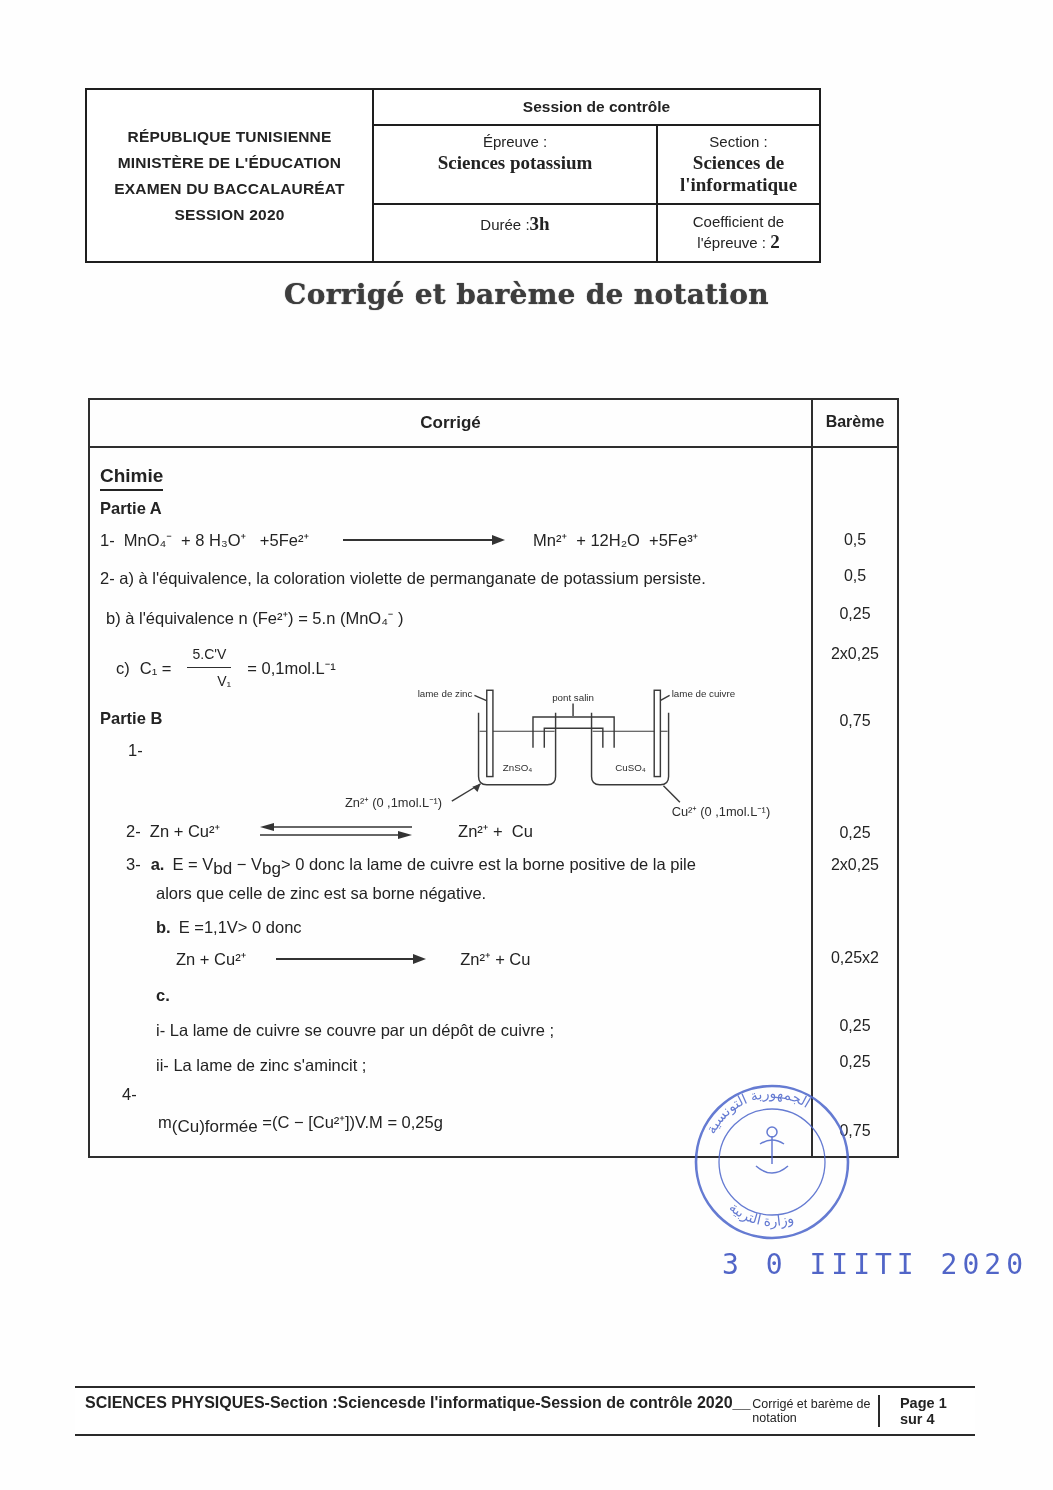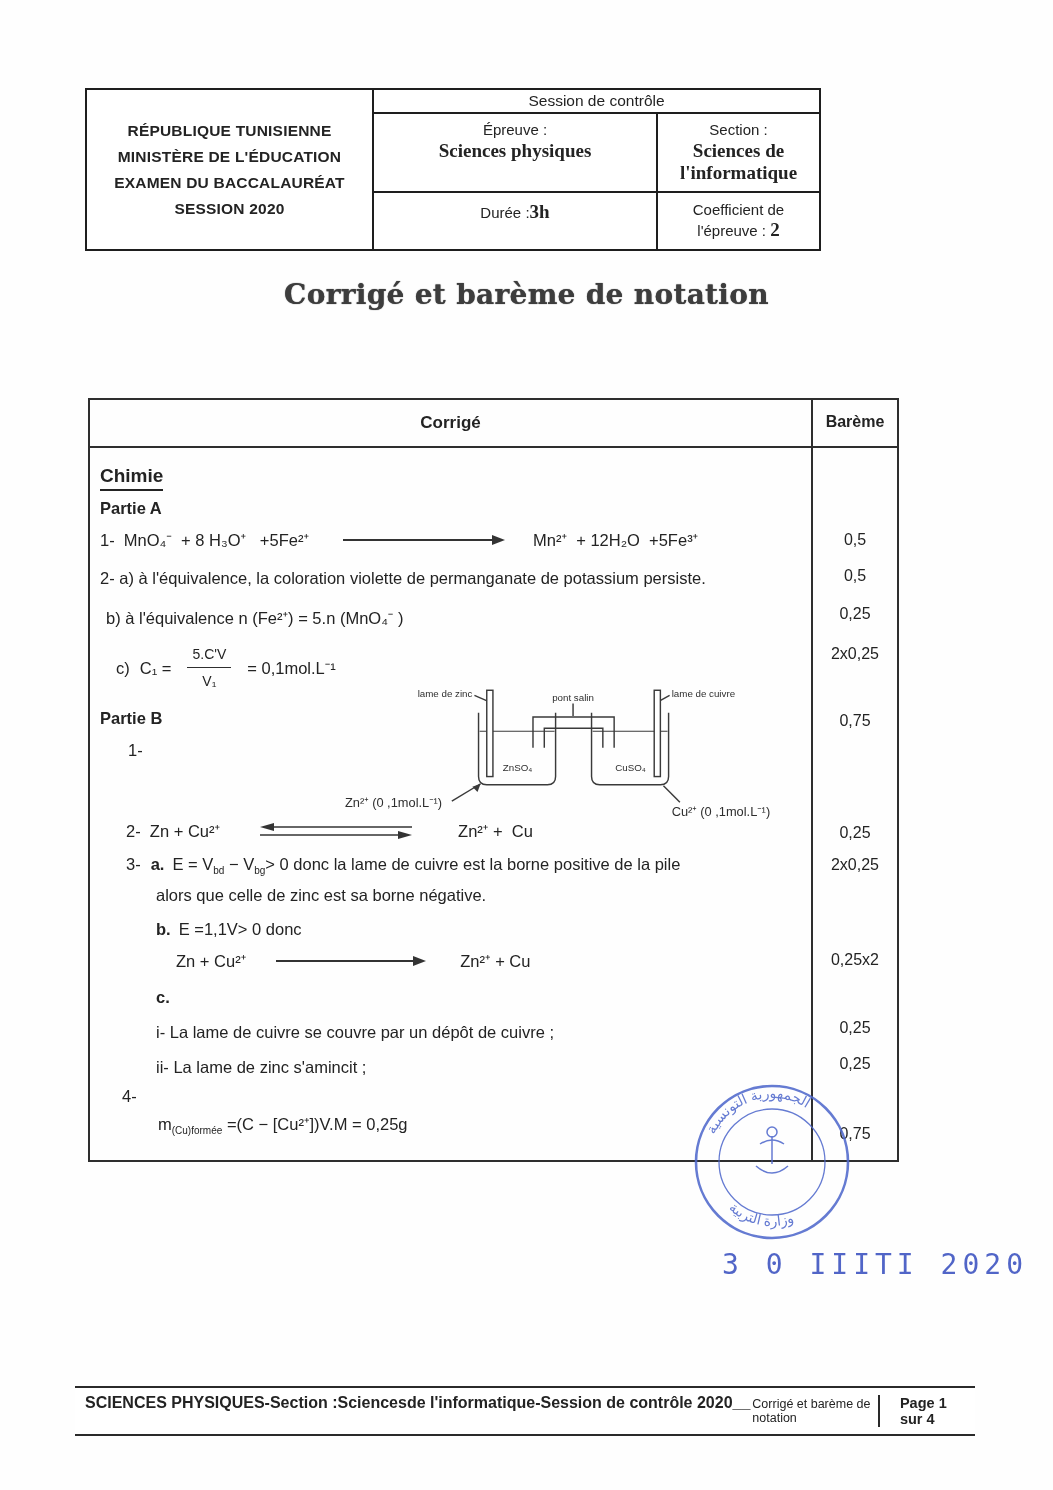--- a/index.html
+++ b/index.html
@@ -11,21 +11,21 @@
     position:relative;
     overflow:hidden;
   }
   .page { position:absolute; inset:0; background:#fefefe; }
 
   
   .hdr { position:absolute; left:85px; top:88px; width:736px; border:2px solid #1e1e1e; display:flex; background:#fff; }
   .hdr-left { width:287px; border-right:2px solid #1e1e1e; display:flex; flex-direction:column; justify-content:center; align-items:center; gap:8px; padding:10px 4px; }
   .hdr-left div { font-weight:bold; font-size:15.5px; letter-spacing:0.2px; }
   .hdr-right { flex:1; display:flex; flex-direction:column; }
-  .hdr-row1 { border-bottom:2px solid #1e1e1e; text-align:center; font-weight:normal; font-size:15.5px; padding:2px 0; }
+  .hdr-row1 { border-bottom:2px solid #1e1e1e; text-align:center; font-weight:bold; font-size:15.5px; padding:8px 0; }
   .hdr-row2 { display:flex; border-bottom:2px solid #1e1e1e; }
   .hdr-row3 { display:flex; }
   .hcell { text-align:center; padding:7px 4px; }
   .w1 { width:284px; border-right:2px solid #1e1e1e; }
   .w2 { flex:1; }
   .hlab { font-size:15px; }
   .hval { font-family:"Liberation Serif", serif; font-weight:bold; font-size:19px; margin-top:2px; }
   .row3c { padding:8px 4px; }
   .row3c .hlab, .row3c .hval { display:inline; }
 
@@ -42,21 +42,21 @@
   .thead .tc { flex:1; border-right:2px solid #2e2e2e; text-align:center; padding:13px 0; font-weight:bold; font-size:17px; }
   .thead .tm { width:84px; text-align:center; padding:13px 0; font-weight:bold; font-size:16px; }
   .row { display:flex; }
   .row .c { flex:1; border-right:2px solid #2e2e2e; font-size:16.5px; line-height:24px; }
   .row .m { width:84px; text-align:center; font-size:16px; padding-top:8px; }
 
   .chimie { display:inline-block; font-weight:bold; font-size:19px; border-bottom:2px solid #232323; padding-bottom:1px; }
   .partie { font-weight:bold; font-size:16.5px; }
   .blbl { font-weight:bold; margin-right:8px; }
   .numlbl { margin-right:10px; }
-  sub { font-size:10px; }
+  sub { font-size:17px; }
 
   .r-chimie .c { padding:16px 10px 2px 10px; }
   .r-pa .c     { padding:3px 10px 3px 10px; }
   .r-eq1 .c    { padding:5px 10px 7px 10px; }
   .r-2a .c     { padding:7px 10px 7px 10px; }
   .r-2b .c     { padding:9px 10px 7px 16px; }
   .r-2c .c     { padding:5px 10px 5px 26px; }
   .r-pb .c     { padding:8px 10px 0 10px; min-height:118px; position:relative; }
   .r-pb .m     { padding-top:14px; }
   .r-eq2 .c    { padding:3px 10px 5px 36px; }
@@ -69,21 +69,21 @@
   .r-4 .c      { padding:3px 10px 1px 32px; }
   .r-nm .c     { padding:3px 10px 16px 68px; }
   .r-nm .m     { display:flex; align-items:center; justify-content:center; padding-top:0; }
 
   .eq { display:flex; align-items:center; flex-wrap:nowrap; white-space:pre; }
   .arr { flex:0 0 auto; }
   .a-eq1 { margin:0 28px 0 34px; }
   .a-eq2 { margin:0 46px 0 40px; }
   .a-eq3 { margin:0 34px 0 30px; }
 
-  .frac { display:inline-flex; flex-direction:column; text-align:center; font-size:14px; margin:0 6px; vertical-align:middle; }
+  .frac { display:inline-flex; flex-direction:column; text-align:right; font-size:14px; margin:0 6px; vertical-align:middle; }
   .frac .fnum { border-bottom:1.6px solid #2e2e2e; padding:0 5px 1px 5px; }
   .frac .fden { padding-top:1px; }
   .c2c { display:flex; align-items:center; gap:10px; }
 
   .pb-one { padding-left:28px; margin-top:8px; }
 
   .celldiag { position:absolute; left:255px; top:-12px; width:452px; height:139px; }
   .celldiag .ln { stroke:#3a3a3a; fill:none; stroke-width:1.4; }
   .celldiag rect { stroke:#3a3a3a; fill:#ffffff; stroke-width:1.4; }
   .celldiag text { font-family:"Liberation Sans", sans-serif; fill:#2e2e2e; }
@@ -118,21 +118,21 @@
       <div>RÉPUBLIQUE TUNISIENNE</div>
       <div>MINISTÈRE DE L'ÉDUCATION</div>
       <div>EXAMEN DU BACCALAURÉAT</div>
       <div>SESSION 2020</div>
     </div>
     <div class="hdr-right">
       <div class="hdr-row1">Session de contrôle</div>
       <div class="hdr-row2">
         <div class="hcell w1">
           <div class="hlab">Épreuve :</div>
-          <div class="hval">Sciences physiques</div>
+          <div class="hval">Sciences potassium</div>
         </div>
         <div class="hcell w2">
           <div class="hlab">Section :</div>
           <div class="hval">Sciences de l'informatique</div>
         </div>
       </div>
       <div class="hdr-row3">
         <div class="hcell w1 row3c">
           <span class="hlab">Durée :</span><span class="hval">3h</span>
         </div>

